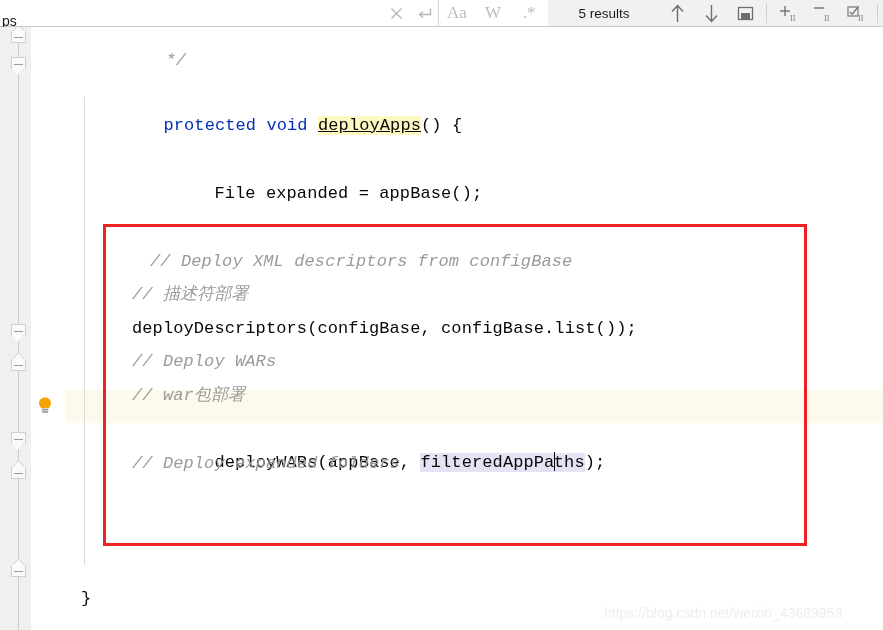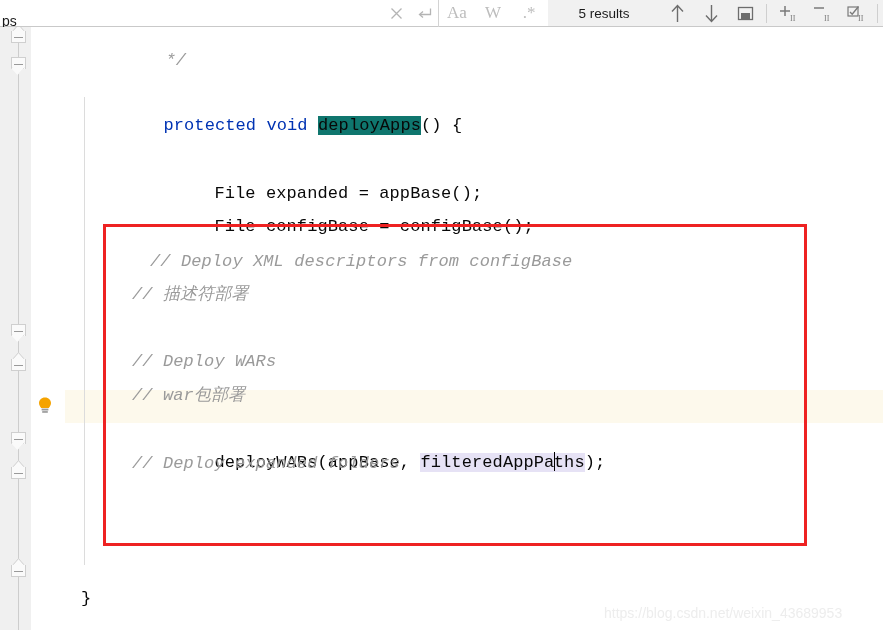--- a/index.html
+++ b/index.html
@@ -222,21 +222,21 @@
     background: #fdf9ec;
   }
   .indent-guide {
     position: absolute;
     width: 1px;
     background: #dcdcdc;
   }
 
   .kw { color: #0033b3; }
   .cmt { color: #9a9a9a; font-style: italic; }
-  .hl-yellow { background: #0f766e; }
+  .hl-yellow { background: #fef9c3; text-decoration: underline; }
   .hl-pink   { background: #fbe4ef; }
   .hl-lav    { background: #e6e2f5; }
   .caret {
     display: inline-block;
     width: 0;
     border-left: 1.5px solid #000000;
     height: 19px;
     vertical-align: -4px;
     margin: 0 -0.8px;
   }
@@ -414,29 +414,27 @@
       </div>
 
       <div class="code-line" style="top:49px; left:16px;">
         <span class="kw">protected</span><span> </span><span class="kw">void</span><span> </span><span class="hl-yellow">deployApps</span><span>() {</span>
       </div>
 
       <div class="code-line" style="top:117px; left:67px;">
         <span>File</span><span> expanded = appBase();</span>
       </div>
 
-      <div class="code-line" style="top:150px; left:67px;">
-        <span>File</span><span> configBase = configBase();</span>
-      </div>
 
 
       <div class="code-line cmt" style="top:218px; left:85px;">// Deploy XML descriptors from configBase</div>
 
       <div class="code-line cmt" style="top:251px; left:67px;">// 描述符部署</div>
 
+      <div class="code-line" style="top:285px; left:67px;">deployDescriptors(configBase, configBase.list());</div>
 
       <div class="code-line cmt" style="top:318px; left:67px;">// Deploy WARs</div>
 
       <div class="code-line cmt" style="top:352px; left:67px;">// war包部署</div>
 
       <div class="code-line" style="top:386px; left:67px;text-align:center;">
         <span>deployWARs(appBase, </span><span class="hl-lav"><span>filteredAppPa</span><span class="caret"></span><span>ths</span></span><span>);</span>
       </div>
 
       <div class="code-line cmt" style="top:420px; left:67px;">// Deploy expanded folders</div>

